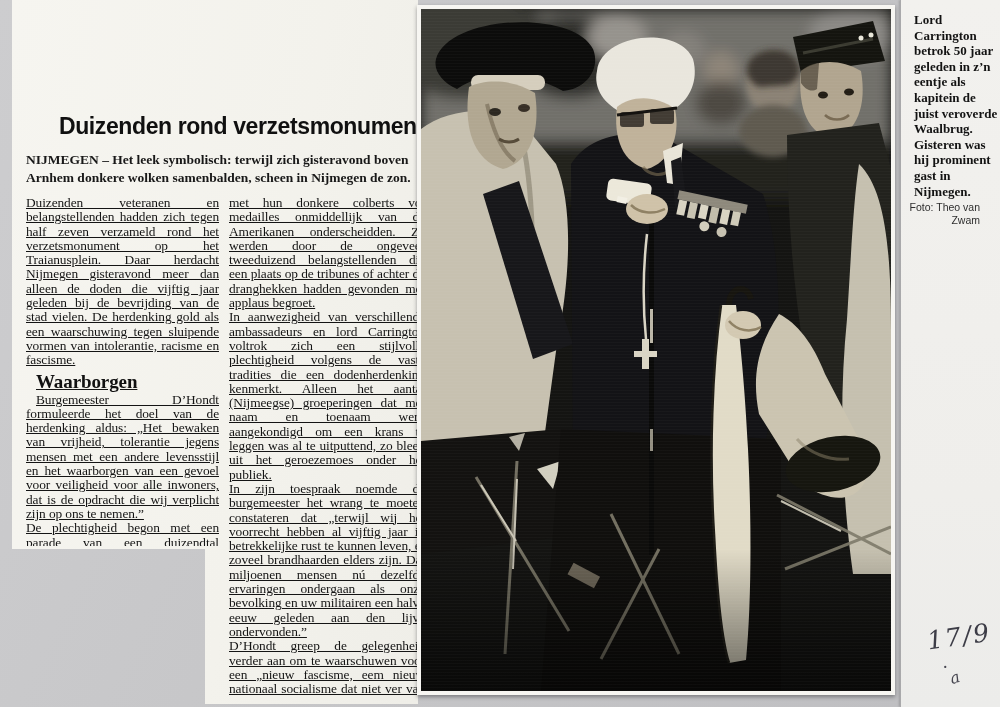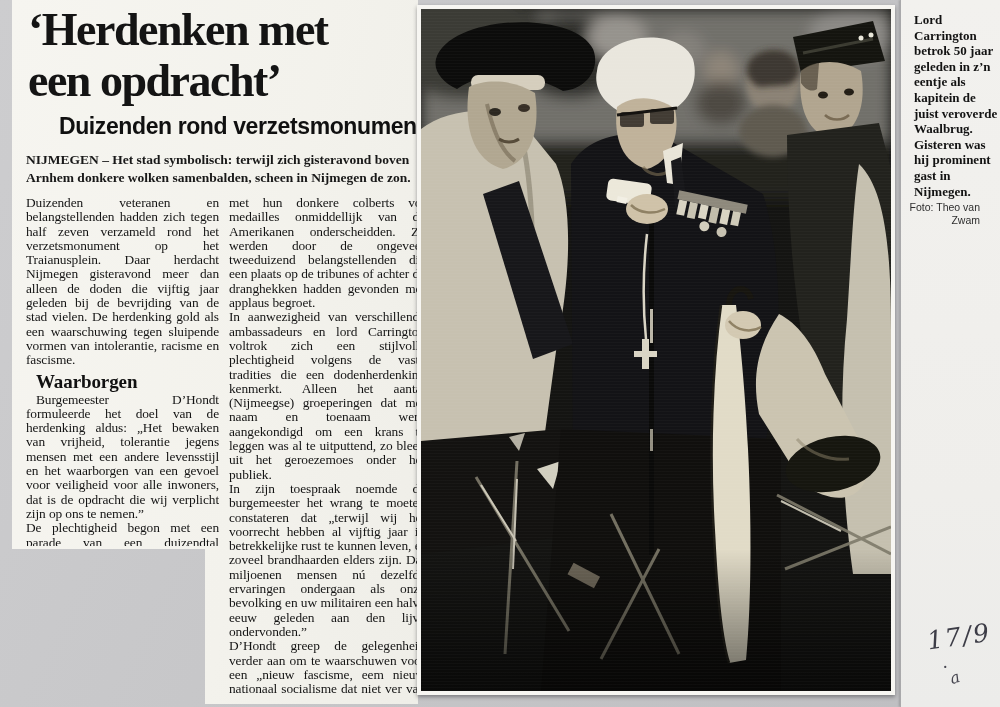--- a/index.html
+++ b/index.html
@@ -24,21 +24,21 @@
     position:absolute;left:16px;top:113px;width:396px;
     font-family:"Liberation Sans",sans-serif;font-weight:bold;
     font-size:23px;letter-spacing:-0.4px;color:#101010;text-align:right;
   }
   .intro{
     position:absolute;left:14px;top:151px;width:396px;
     font-weight:bold;font-size:13.5px;line-height:18px;color:#181818;
   }
   .col{
     position:absolute;top:196px;font-size:13.4px;line-height:14.3px;
-    text-align:justify;letter-spacing:-0.1px;color:#141414;overflow:hidden;
+    text-align:justify;letter-spacing:-0.1px;color:#141414;overflow:hidden;text-decoration:underline;
   }
   .col p{margin:0;}
   .col-1{left:14px;width:193px;height:350px;}
   .col-2{left:217px;width:196px;height:502px;}
   .col h3{
     margin:4px 0 2px 10px;font-size:19px;line-height:19px;
     font-family:"Liberation Serif",serif;font-weight:bold;color:#111;
   }
   .p-indent{text-indent:10px;}
   
@@ -80,26 +80,22 @@
   .pen-mark{
     position:absolute;left:49px;top:668px;
     font-family:"DejaVu Serif",serif;font-style:italic;
     font-size:16px;color:#45454f;transform:rotate(-18deg);
   }
 </style>
 </head>
 <body>
 
 <div class="paper">
-  <div class="headline">
-    <div>‘Herdenken met</div>
-    <div>een opdracht’</div>
-  </div>
   <div class="subheadline">Duizenden rond verzetsmonument</div>
-  <div class="intro">NIJMEGEN – Het stad symbolisch: terwijl zich gisteravond boven Arnhem donkere wolken samenbalden, scheen in Nijmegen de zon.</div>
+  <div class="intro">NIJMEGEN – Het leek symbolisch: terwijl zich gisteravond boven Arnhem donkere wolken samenbalden, scheen in Nijmegen de zon.</div>
 
   <div class="col col-1">
     <p>Duizenden veteranen en belangstellenden hadden zich tegen half zeven verzameld rond het verzetsmonument op het Traianusplein. Daar herdacht Nijmegen gisteravond meer dan alleen de doden die vijftig jaar geleden bij de bevrijding van de stad vielen. De herdenking gold als een waarschuwing tegen sluipende vormen van intolerantie, racisme en fascisme.</p>
     <h3>Waarborgen</h3>
     <p class="p-indent">Burgemeester D’Hondt formuleerde het doel van de herdenking aldus: „Het bewaken van vrijheid, tolerantie jegens mensen met een andere levensstijl en het waarborgen van een gevoel voor veiligheid voor alle inwoners, dat is de opdracht die wij verplicht zijn op ons te nemen.”</p>
     <p>De plechtigheid begon met een parade van een duizendtal veteranen, overwegend Britten die zich</p>
   </div>
 
   <div class="col col-2">
     <p>met hun donkere colberts vol medailles onmiddellijk van de Amerikanen onderscheidden. Ze werden door de ongeveer tweeduizend belangstellenden die een plaats op de tribunes of achter de dranghekken hadden gevonden met applaus begroet.</p>

